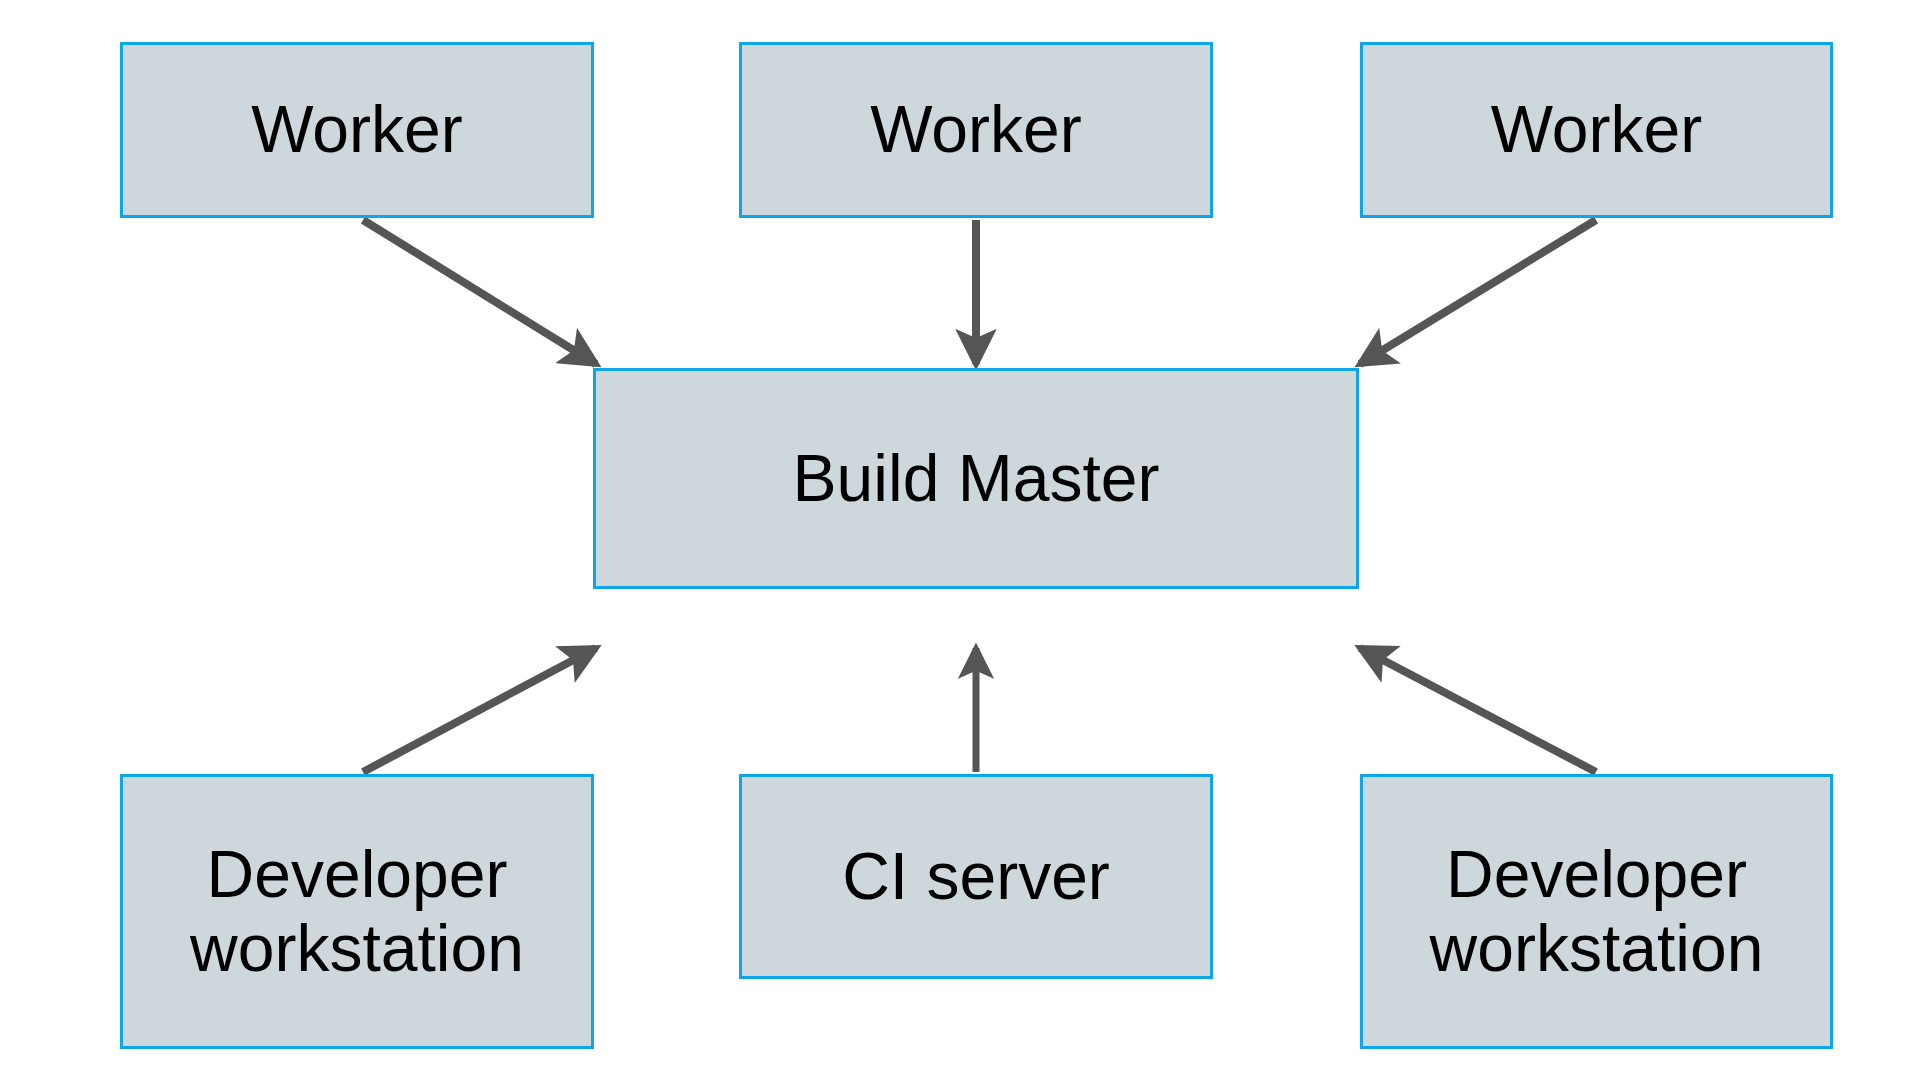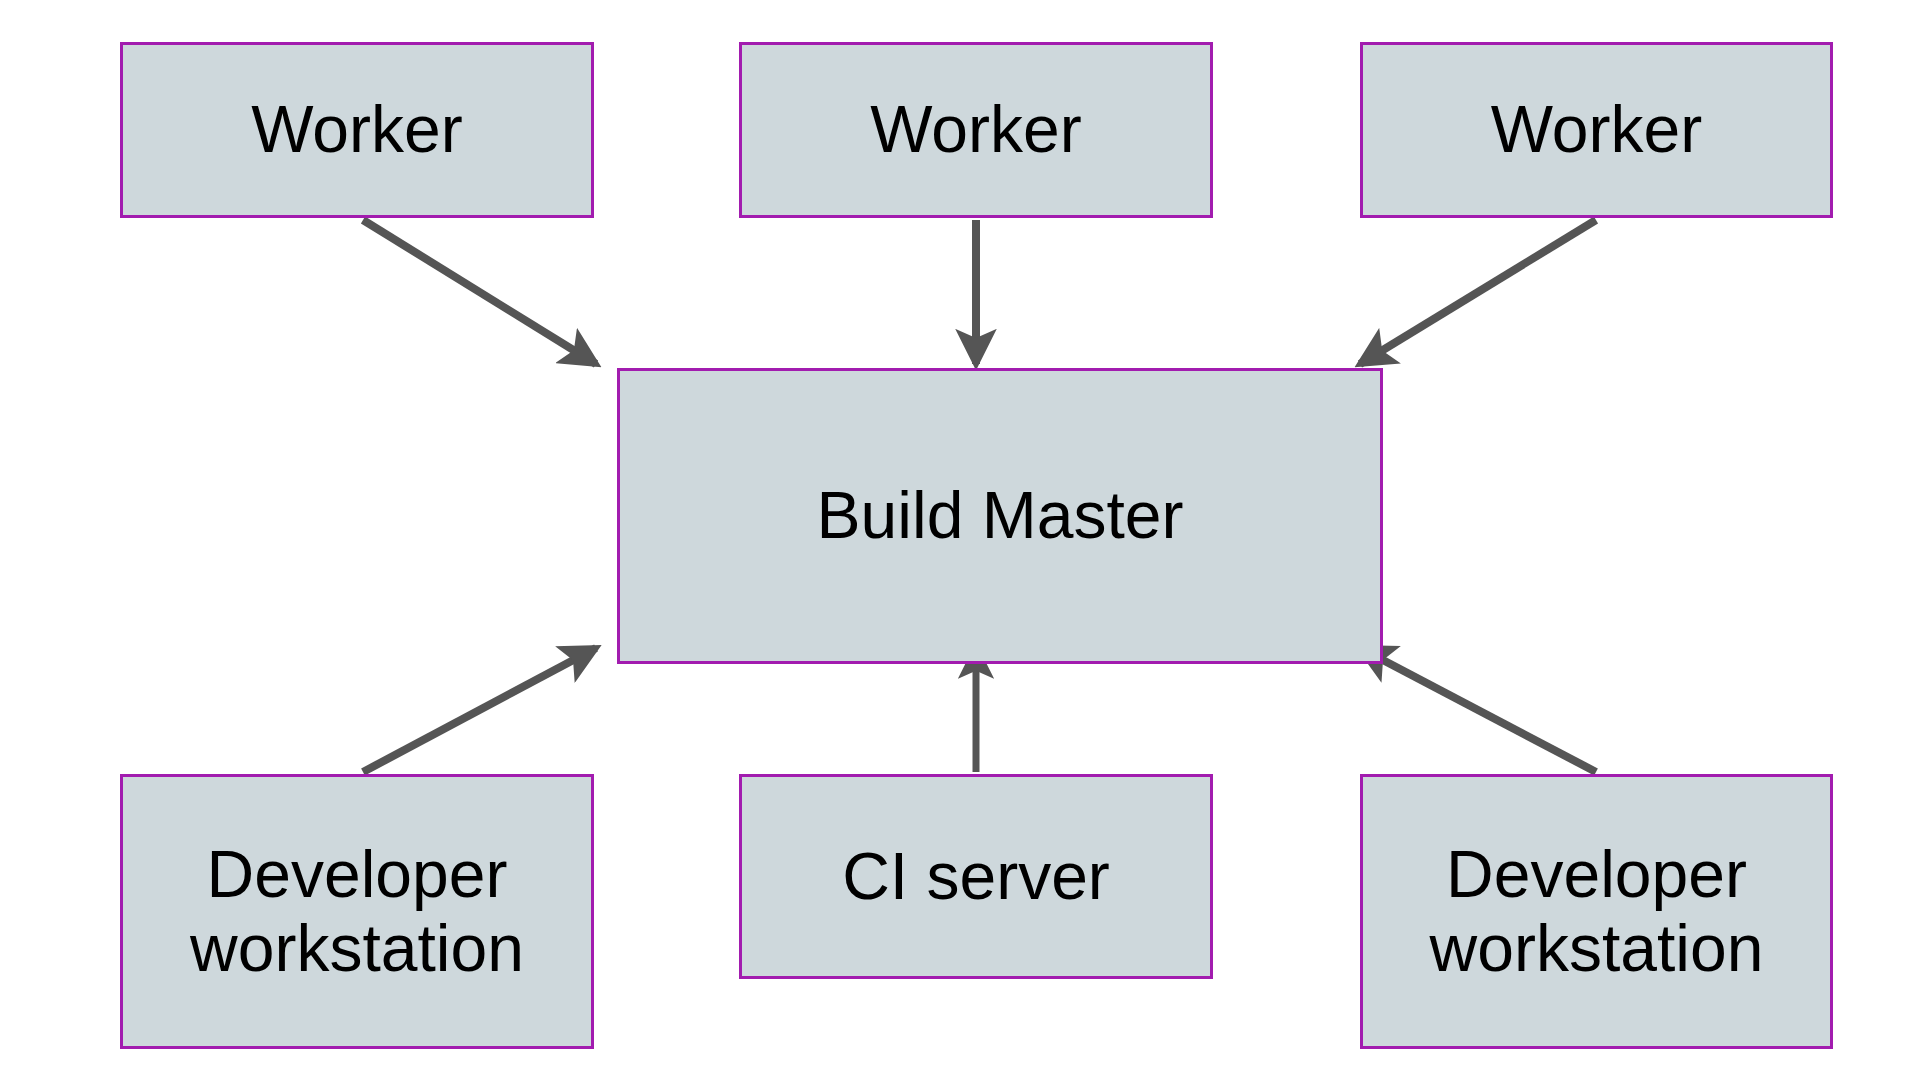--- a/index.html
+++ b/index.html
@@ -24,39 +24,39 @@
     left: 0;
     top: 0;
     width: 1910px;
     height: 1090px;
     pointer-events: none;
   }
   .node {
     position: absolute;
     box-sizing: border-box;
     background: #ced8dc;
-    border: 3px solid #a21caf;
+    border: 3px solid #0ea5e9;
     display: flex;
     align-items: center;
     justify-content: center;
     text-align: center;
     color: #000000;
     line-height: 1.12;
     white-space: pre-line;
   }
   .node-label {
     display: block;
     padding: 0 6px;
   }
   
   #node-worker-1 { left: 120px;  top: 42px;  width: 474px; height: 176px; font-size: 66px; }
   #node-worker-2 { left: 739px;  top: 42px;  width: 474px; height: 176px; font-size: 66px; }
   #node-worker-3 { left: 1360px; top: 42px;  width: 473px; height: 176px; font-size: 66px; }
   
-  #node-build-master { left: 593px; top: 368px; width: 766px; height: 296px; font-size: 66px; margin-left: 24px; }
+  #node-build-master { left: 593px; top: 368px; width: 766px; height: 221px; font-size: 66px; }
   
   #node-dev-ws-1 { left: 120px;  top: 774px; width: 474px; height: 275px; font-size: 66px; }
   #node-ci-server { left: 739px;  top: 774px; width: 474px; height: 205px; font-size: 66px; }
   #node-dev-ws-2 { left: 1360px; top: 774px; width: 473px; height: 275px; font-size: 66px; }
 </style>
 </head>
 <body>
 
 <div id="diagram">
 

